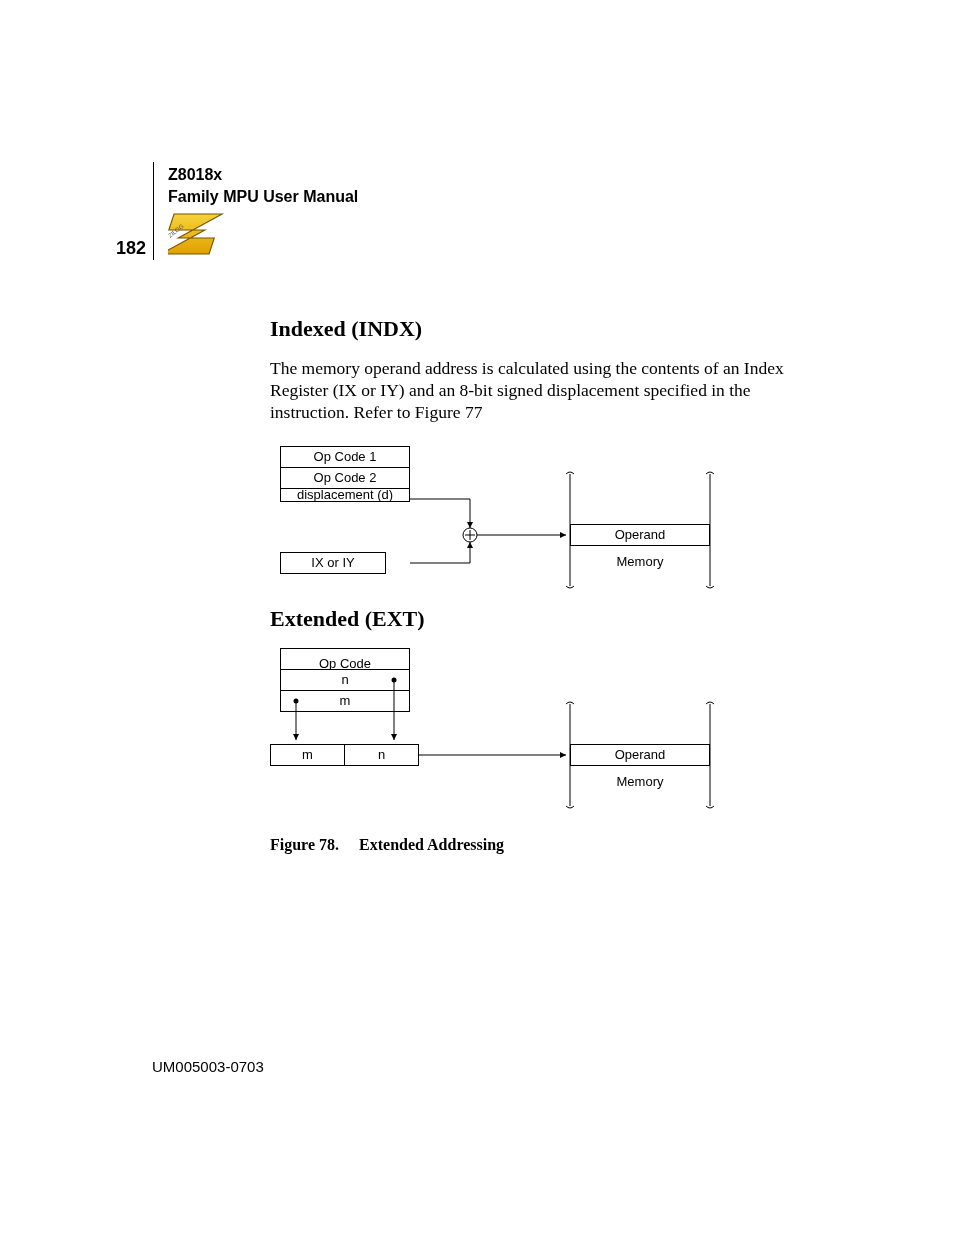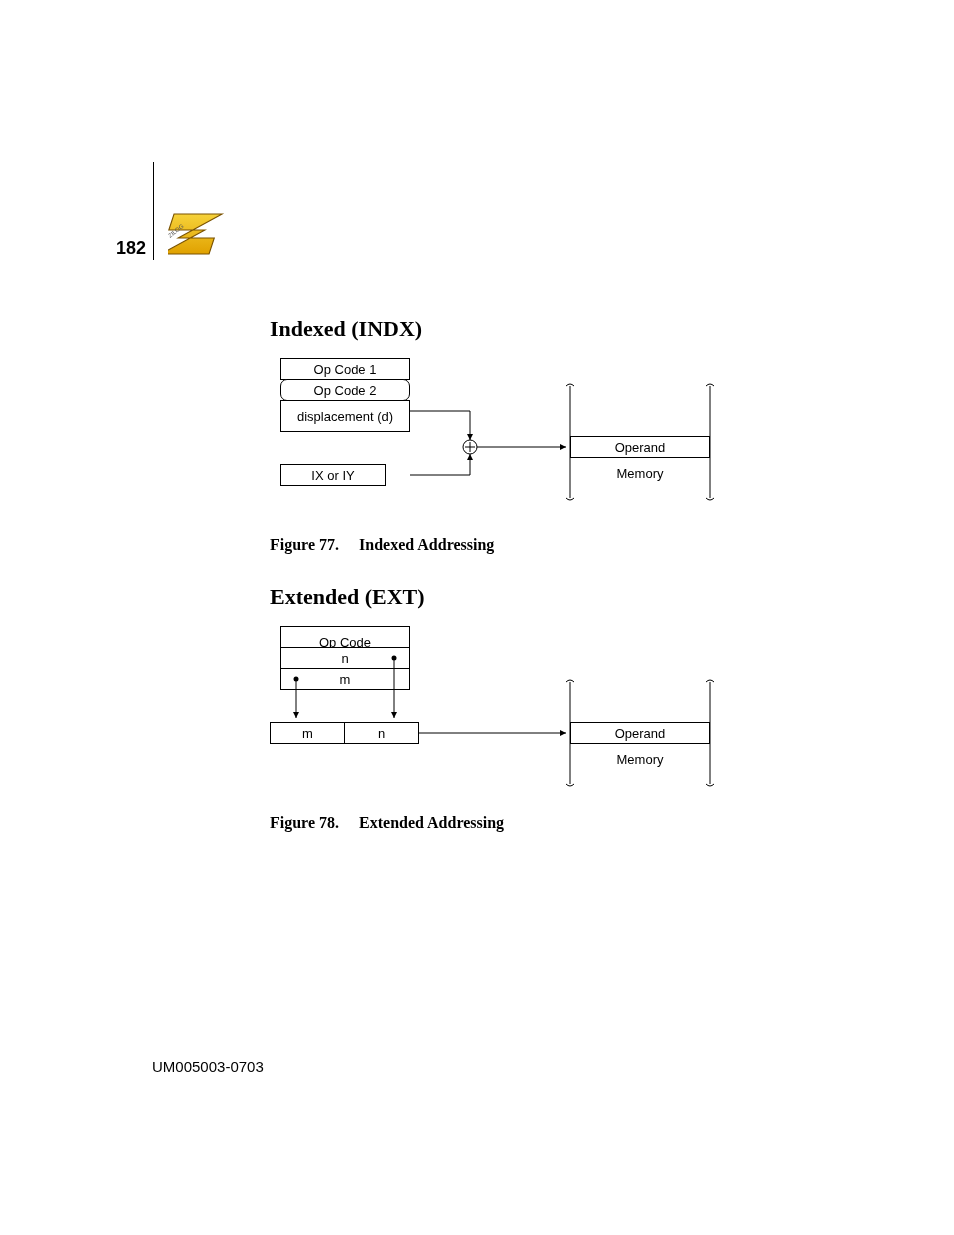--- a/index.html
+++ b/index.html
@@ -104,44 +104,49 @@
     font-family: Arial, Helvetica, sans-serif;
     font-size: 15px;
   }
 </style>
 </head>
 <body>
 
 <div class="page">
 
   <div class="vrule"></div>
+  <div class="header-block">
+    <div>Z8018x</div>
+    <div>Family MPU User Manual</div>
+  </div>
   <div class="pagenum">182</div>
 
   <div class="logo">
     <svg viewBox="0 0 64 52" width="64" height="52">
       <defs>
         <linearGradient id="zg" x1="0" y1="0" x2="0" y2="1">
           <stop offset="0" stop-color="#f6d23a"></stop>
           <stop offset="1" stop-color="#e0a100"></stop>
         </linearGradient>
       </defs>
       <path d="M8 6 H56 L20 30 H56 L56 46 H8 L44 22 H8 Z" fill="url(#zg)" stroke="#7a5200" stroke-width="1.2" transform="skewX(-18)"></path>
       <text x="2" y="30" font-size="6" font-family="Arial" fill="#555" transform="rotate(-38 2 30)">ZILOG</text>
     </svg>
   </div>
 
   <div class="content">
 
     <div class="h2">Indexed (INDX)</div>
+    <div class="body">The memory operand address is calculated using the contents of an Index Register (IX or IY) and an 8-bit signed displacement specified in the instruction. Refer to Figure 77</div>
 
     <div class="figbox f77">
 
       <div class="cell" style="left:10px; top:0;   width:130px; height:22px;">Op Code 1</div>
-      <div class="cell" style="left:10px; top:21px; width:130px; height:22px;border-radius:7px;">Op Code 2</div>
-      <div class="cell" style="left:10px; top:42px; width:130px; height:32px;">displacement (d)</div>
+      <div class="cell" style="left:10px; top:21px; width:130px; height:22px;">Op Code 2</div>
+      <div class="cell" style="left:10px; top:42px; width:130px; height:14px;">displacement (d)</div>
       <div class="cell" style="left:10px; top:106px; width:106px; height:22px;">IX or IY</div>
 
       <div class="cell" style="left:300px; top:78px; width:140px; height:22px; border-left:1px solid #000; border-right:1px solid #000;">Operand</div>
       <div class="lbl" style="left:300px; top:108px; width:140px;">Memory</div>
 
       <svg width="460" height="160" style="position:absolute;left:0;top:0;pointer-events:none">
         <defs>
           <marker id="ah" markerWidth="8" markerHeight="8" refX="6" refY="3" orient="auto">
             <path d="M0,0 L6,3 L0,6 Z" fill="#000"></path>
           </marker>
@@ -161,23 +166,20 @@
         <line x1="200" y1="117" x2="200" y2="96" stroke="#000" marker-end="url(#ah)"></line>
 
         <circle cx="200" cy="89" r="7" fill="#fff" stroke="#000"></circle>
         <line x1="195" y1="89" x2="205" y2="89" stroke="#000"></line>
         <line x1="200" y1="84" x2="200" y2="94" stroke="#000"></line>
 
         <line x1="207" y1="89" x2="296" y2="89" stroke="#000" marker-end="url(#ah)"></line>
       </svg>
     </div>
 
-    <div class="figcap">
-      <span>Figure 77.</span><span class="gap"></span><span>Indexed Addressing</span>
-    </div>
 
     <div class="h2">Extended (EXT)</div>
 
     <div class="figbox" style="height:170px">
 
       <div class="cell" style="left:10px; top:0;   width:130px; height:32px;">Op Code</div>
       <div class="cell" style="left:10px; top:21px; width:130px; height:22px;">n</div>
       <div class="cell" style="left:10px; top:42px; width:130px; height:22px;">m</div>
 
       <div class="cell" style="left:0;  top:96px; width:75px; height:22px;">m</div>

